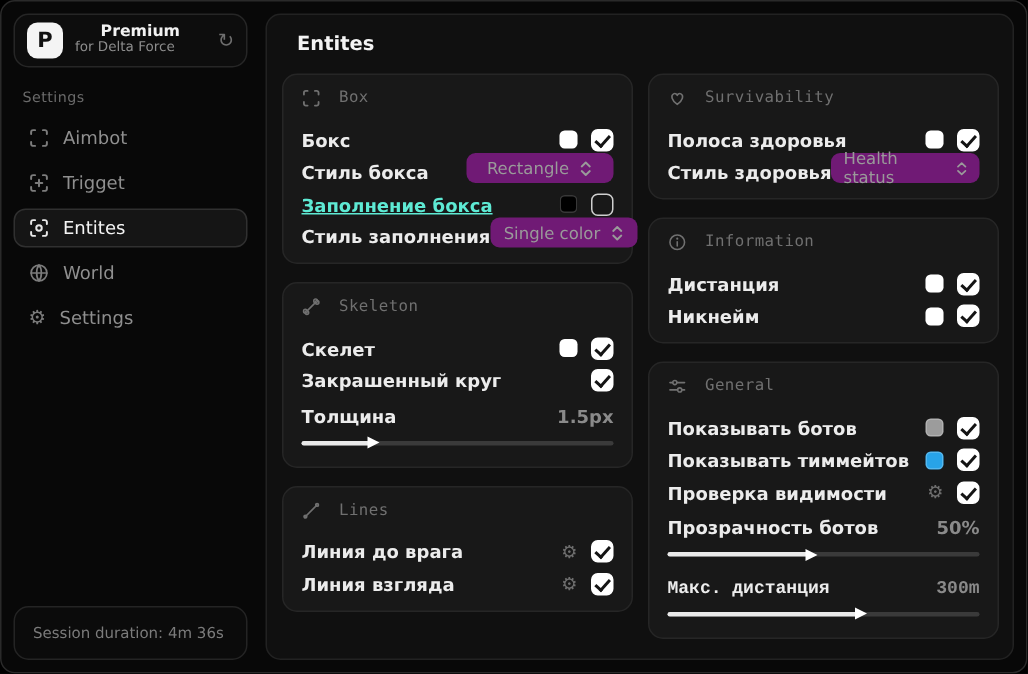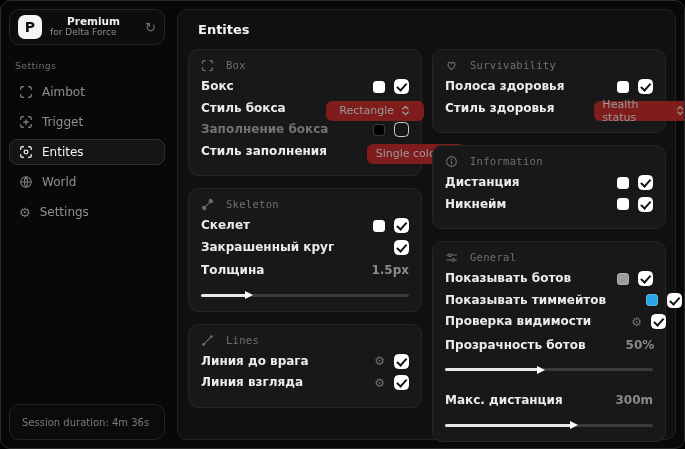--- a/index.html
+++ b/index.html
@@ -54,44 +54,44 @@
   .card {
     background:#181818; border:1px solid #262626; border-radius:10px;
     padding:9px 12px 10px 12px;
   }
   .card-head {
     display:flex; align-items:flex-start; gap:12px; margin-bottom:7px;
     font-family:"DejaVu Sans Mono","Liberation Mono",monospace;
     font-size:10.5px; color:#707070; letter-spacing:.3px;
   }
   .card-head svg { color:#707070; }
-  .row { display:flex; align-items:flex-start; justify-content:space-between; height:21.5px;gap:40px; }
+  .row { display:flex; align-items:flex-end; justify-content:space-between; height:21.5px; }
   .row-label { font-size:12px; font-weight:600; color:#ececec; white-space:nowrap; }
-  .row.disabled .row-label { color:#737373; }
+  .row.disabled .row-label { color:#5eead4;text-decoration:underline; }
   .ctrls { display:flex; align-items:center; gap:9px; }
   .sw {
     width:12px; height:12px; border-radius:3.5px; cursor:pointer;
     box-shadow: inset 0 0 0 1px rgba(255,255,255,.22);
   }
   .cb { width:15px; height:15px; border-radius:4.5px; border:1.5px solid #cfcfcf; position:relative; cursor:pointer; }
   .cb.checked { background:#fff; border-color:#fff; }
   .cb.checked::after {
     content:""; position:absolute; left:4.2px; top:1.4px; width:3.6px; height:7.5px;
     border:solid #141414; border-width:0 2px 2px 0; transform:rotate(42deg);
   }
   .dd {
     display:flex; align-items:center; justify-content:center; gap:7px;
     min-width:98px; height:20px; padding:0 8px;
-    background:#7f1d1d; border-radius:6px; cursor:pointer;
+    background:#701a75; border-radius:6px; cursor:pointer;
     font-size:11px; color:#9a9a9a;
   }
   .dd svg { color:#9a9a9a; }
   .mini-gear { font-size:12px; color:#6f6f6f; cursor:pointer; line-height:1; }
   .slider-block { margin-top:2px; }
-  .slider-block.spaced { margin-top:22px; }
+  .slider-block.spaced { margin-top:6px;font-family:Liberation Mono, monospace; }
   .s-val { font-size:12px; color:#8a8a8a; font-weight:600; }
   .track { position:relative; height:3px; border-radius:2px; background:#3a3a3a; margin:9px 0 4px 0; }
   .fill { position:absolute; left:0; top:0; height:100%; background:#e9e9e9; border-radius:2px; }
   .thumb {
     position:absolute; top:50%; transform:translate(-2px,-50%);
     width:0; height:0; border-left:8px solid #fff;
     border-top:4.5px solid transparent; border-bottom:4.5px solid transparent;
   }
 </style>
 </head>

